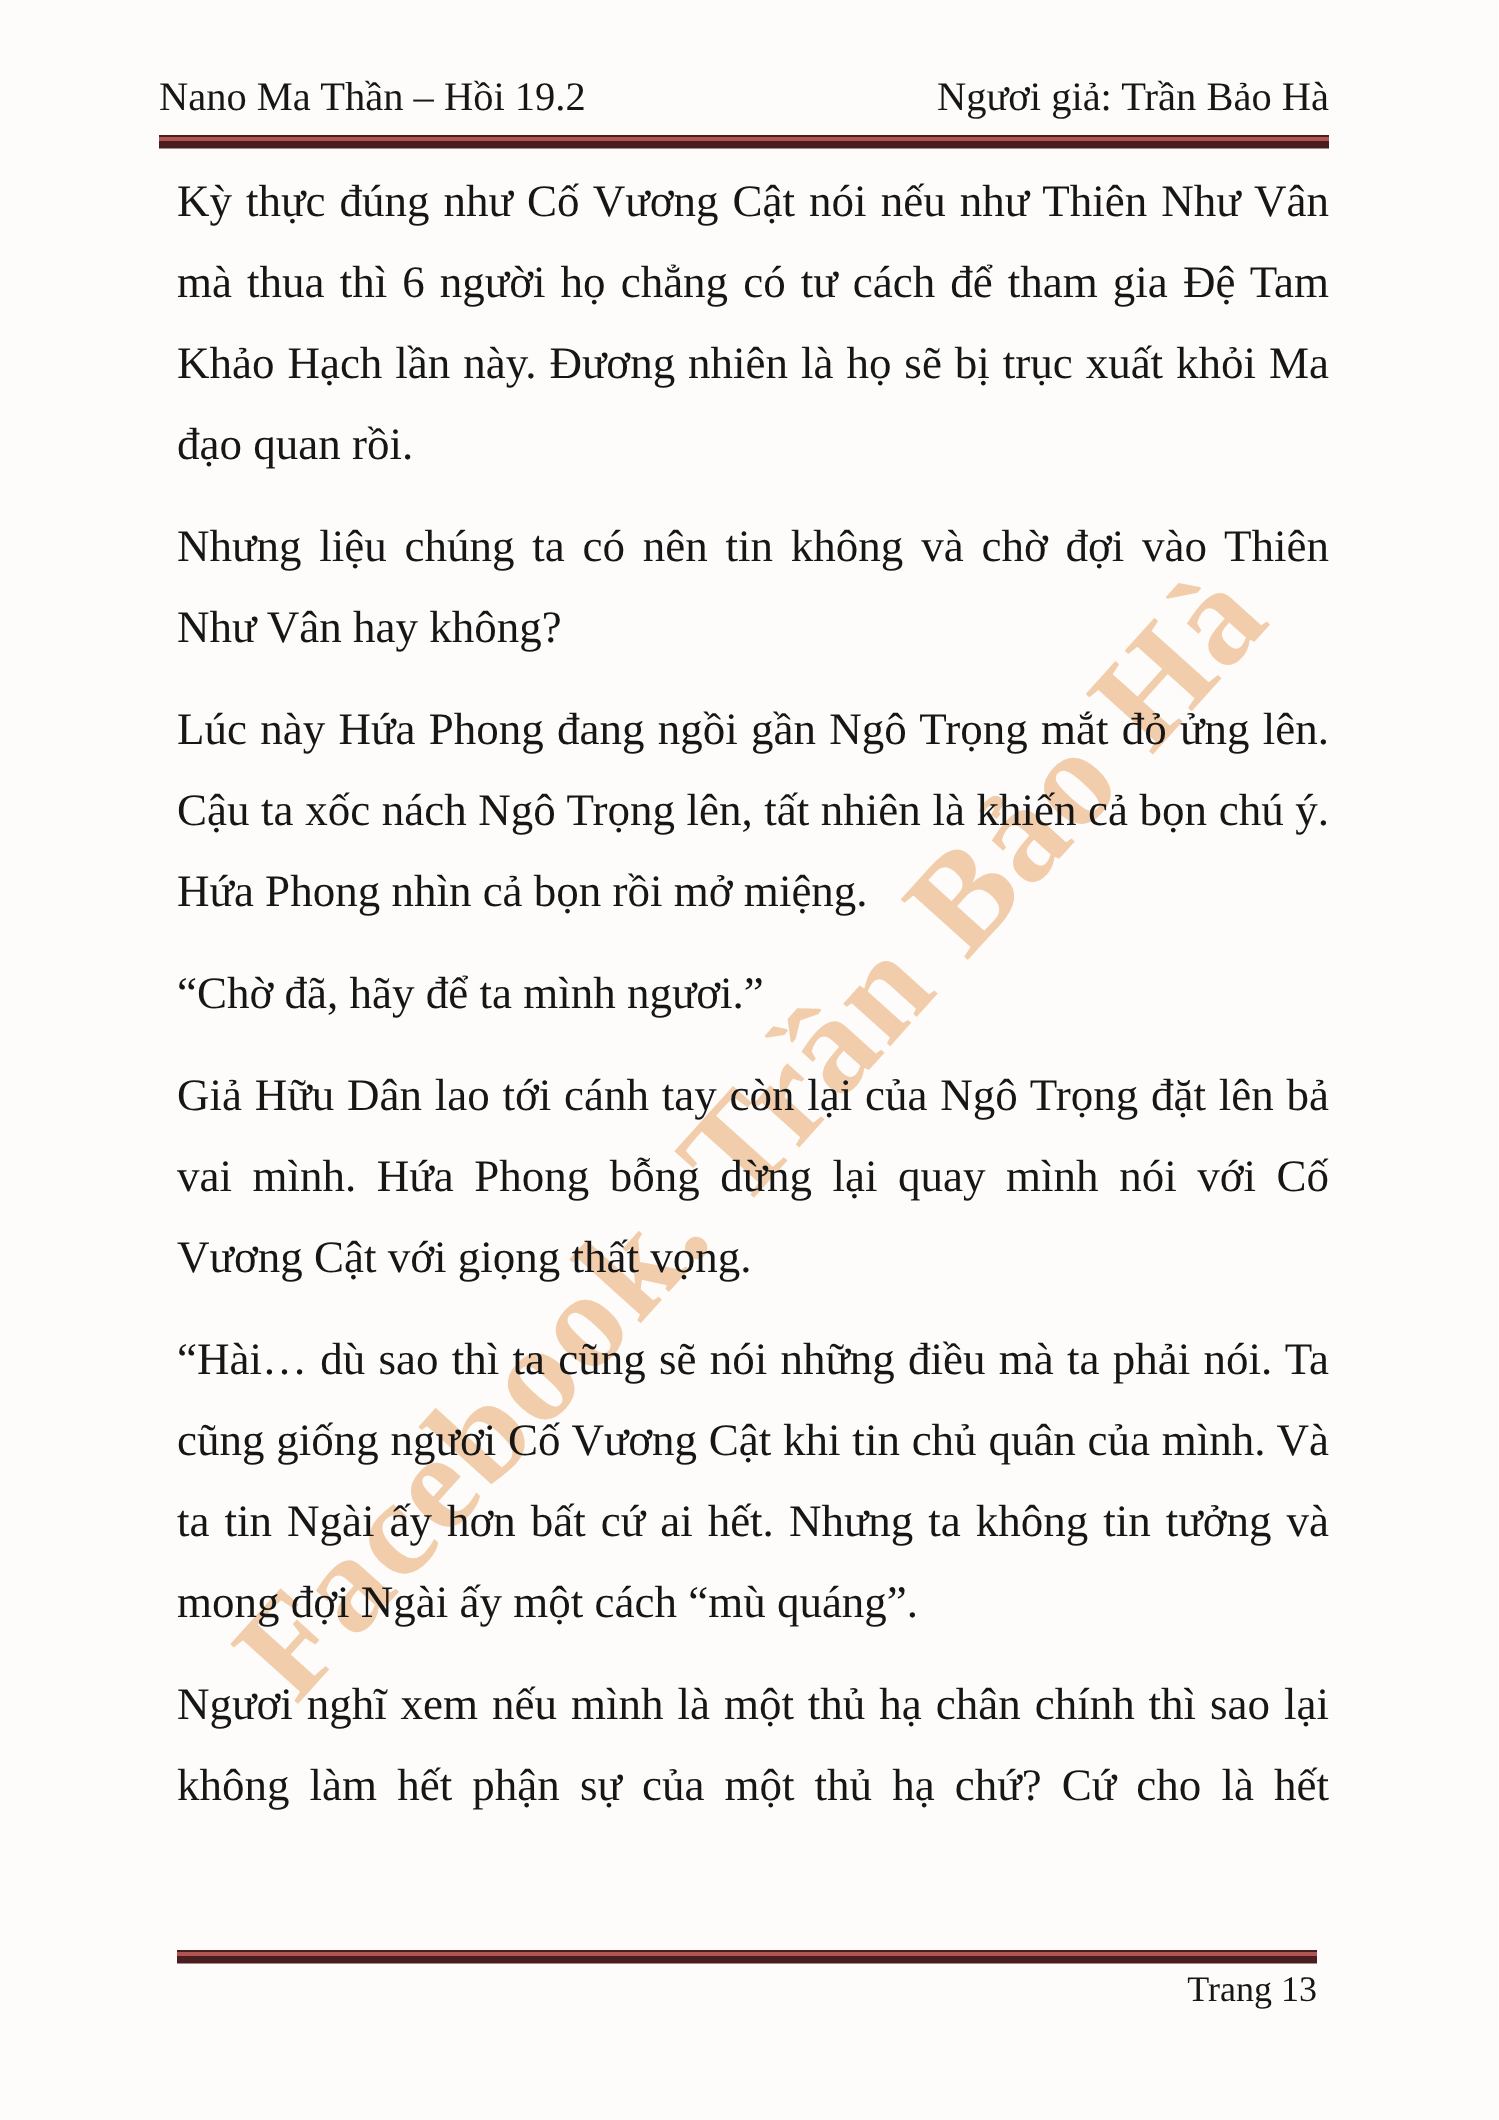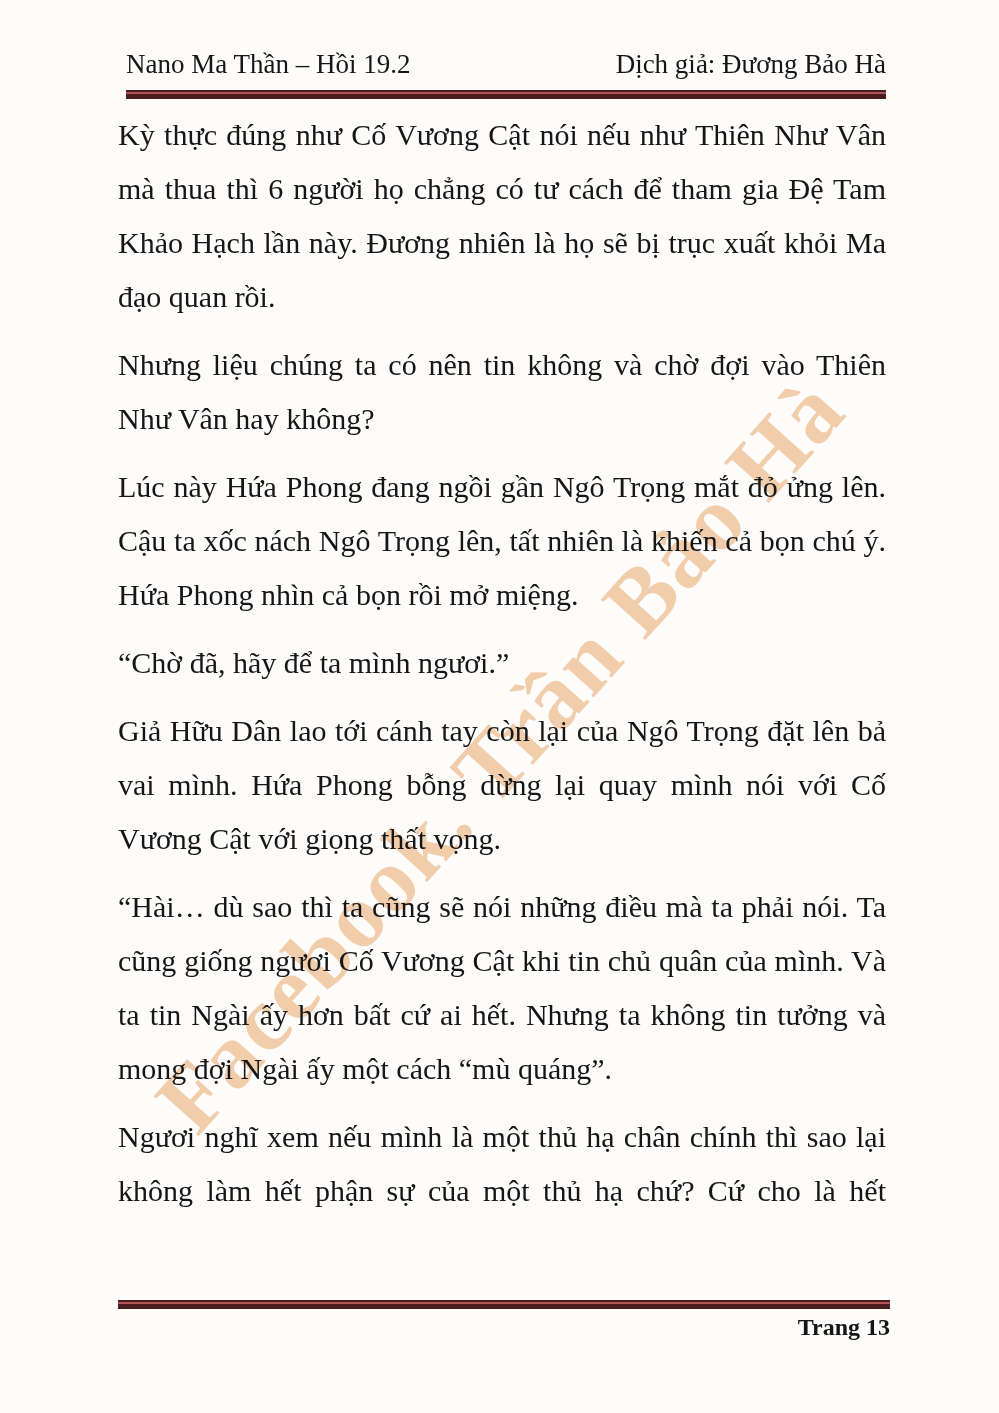--- a/index.html
+++ b/index.html
@@ -32,21 +32,21 @@
     white-space: nowrap;
     color: var(--watermark);
     opacity: 0.5;
     z-index: 0;
     user-select: none;
   }
   
   .header {
     position: absolute;
     top: 47px;
-    left: 126px;
+    left: 106px;
     right: 113px;
     z-index: 1;
   }
   .header-row {
     display: flex;
     justify-content: space-between;
     align-items: baseline;
     font-size: 27px;
     line-height: 34px;
   }
@@ -73,42 +73,41 @@
     line-height: 54px;
     text-align: justify;
   }
   .body-text p { margin: 0 0 14px 0; }
   .body-text p.cutoff { text-align-last: justify; }
   
   .footer {
     position: absolute;
     top: 1300px;
     left: 118px;
-    right: 109px;
+    right: 121px;
     z-index: 1;
-    font-weight: bold;
   }
   .page-number {
     margin-top: 3px;
     text-align: right;
     font-size: 24px;
     line-height: 30px;
   }
 </style>
 </head>
 <body>
 
 <div class="page">
 
   <div class="watermark">Facebook. Trần Bảo Hà</div>
 
   <div class="header">
     <div class="header-row">
       <span>Nano Ma Thần – Hồi 19.2</span>
-      <span>Dịch giả: Đương Bảo Hà</span>
+      <span>Ngươi giả: Trần Bảo Hà</span>
     </div>
     <div class="rule"></div>
   </div>
 
   <div class="body-text">
     <p>Kỳ thực đúng như Cố Vương Cật nói nếu như Thiên Như Vân mà thua thì 6 người họ chẳng có tư cách để tham gia Đệ Tam Khảo Hạch lần này. Đương nhiên là họ sẽ bị trục xuất khỏi Ma đạo quan rồi.</p>
     <p>Nhưng liệu chúng ta có nên tin không và chờ đợi vào Thiên Như Vân hay không?</p>
     <p>Lúc này Hứa Phong đang ngồi gần Ngô Trọng mắt đỏ ửng lên. Cậu ta xốc nách Ngô Trọng lên, tất nhiên là khiến cả bọn chú ý. Hứa Phong nhìn cả bọn rồi mở miệng.</p>
     <p>“Chờ đã, hãy để ta mình ngươi.”</p>
     <p>Giả Hữu Dân lao tới cánh tay còn lại của Ngô Trọng đặt lên bả vai mình. Hứa Phong bỗng dừng lại quay mình nói với Cố Vương Cật với giọng thất vọng.</p>

